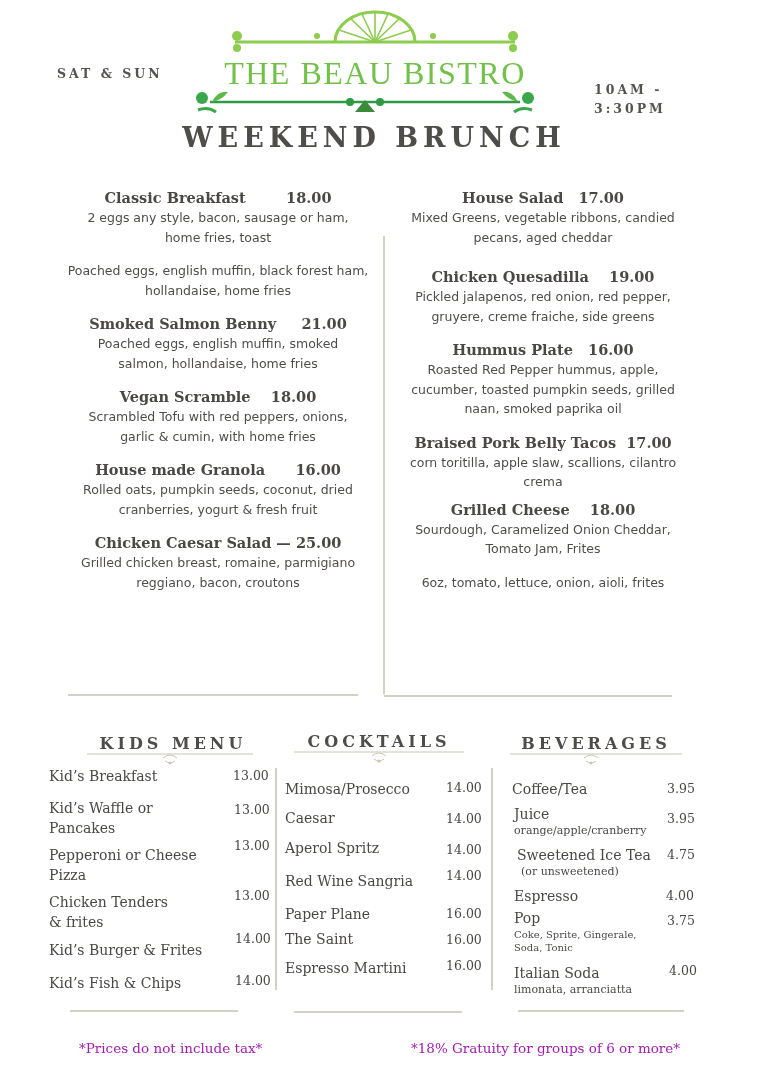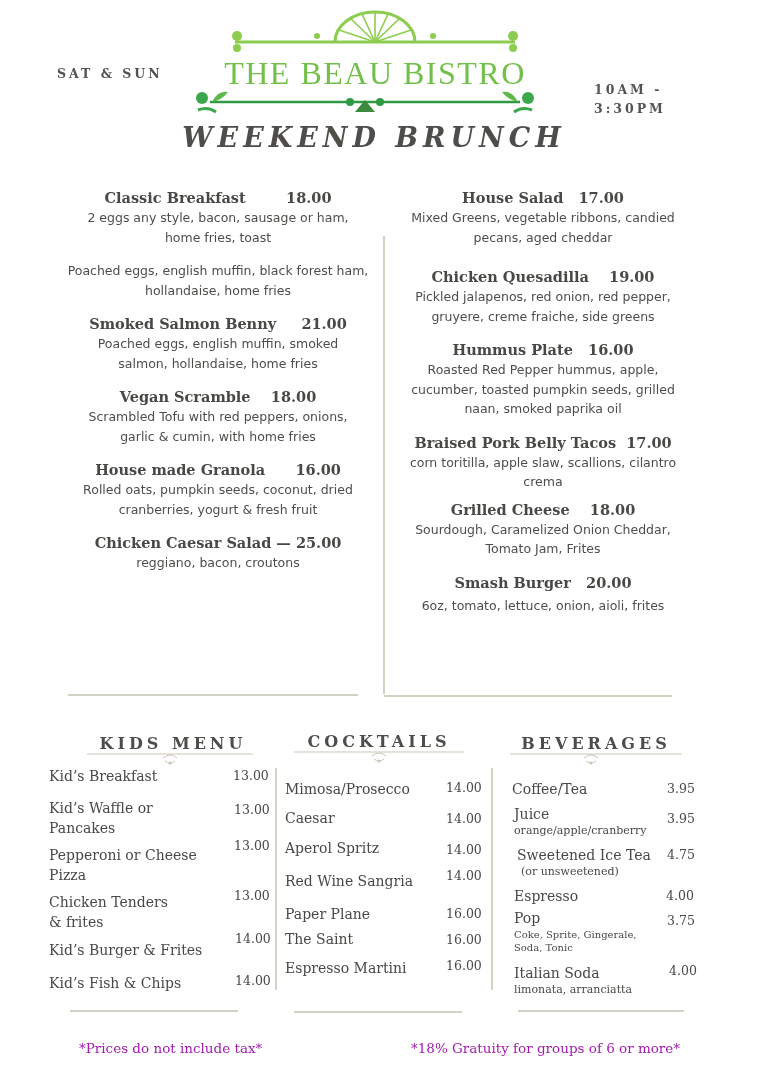--- a/index.html
+++ b/index.html
@@ -1,20 +1,20 @@
 <!DOCTYPE html>
 <html><head>
 <meta charset="utf-8">
 <style>
   html, body { margin:0; padding:0; background:#ffffff; }
   body { width:768px; height:1072px; position:relative; overflow:hidden; color:#4a4845; font-family:"DejaVu Serif", serif; }
   .abs { position:absolute; }
   .tag { font-family:"DejaVu Serif", serif; font-weight:bold; font-size:12.5px; letter-spacing:3px; color:#555350; }
   .logo-title { font-family:"Liberation Serif", serif; font-size:32px; color:#72c04a; letter-spacing:1.5px; text-align:center; width:380px; }
-  .brunch { font-family:"DejaVu Serif", serif; font-weight:bold; font-size:27px; letter-spacing:5px; color:#4f4d4a; text-align:center; width:400px;font-style:italic; }
+  .brunch { font-family:"DejaVu Serif", serif; font-weight:bold; font-size:27px; letter-spacing:5px; color:#4f4d4a; text-align:center; width:400px; }
   .col { position:absolute; text-align:center; }
   .item { margin-bottom:14px; }
   .item-head { font-family:"DejaVu Serif", serif; font-weight:bold; font-size:14.5px; color:#4a4845; white-space:pre; line-height:20px; }
   .item-desc { font-family:"DejaVu Sans", sans-serif; font-size:12.5px; color:#4f4d4a; line-height:19.5px; }
   .hr { position:absolute; height:2px; background:#d3d0c4; }
   .vr { position:absolute; width:2px; background:#d3d0c4; }
   .sec-title { position:absolute; font-family:"DejaVu Serif", serif; font-weight:bold; font-size:16px; letter-spacing:4px; color:#4f4d4a; text-align:center; }
   .sec-orn { position:absolute; }
   .row { position:absolute; font-family:"DejaVu Serif", serif; font-size:14px; color:#4a4845; line-height:20px; }
   .price { position:absolute; font-family:"DejaVu Serif", serif; font-size:12.5px; color:#4a4845; }
@@ -100,20 +100,21 @@
   <div class="item">
     <div class="item-head"><span>House made Granola</span><span>      </span><span>16.00</span></div>
     <div class="item-desc">
         <div>Rolled oats, pumpkin seeds, coconut, dried</div>
         <div>cranberries, yogurt &amp; fresh fruit</div>
       </div>
   </div>
   <div class="item">
     <div class="item-head"><span>Chicken Caesar Salad</span><span> — </span><span>25.00</span></div>
     <div class="item-desc">
+        <div>Grilled chicken breast, romaine, parmigiano</div>
         <div>reggiano, bacon, croutons</div>
       </div>
   </div>
 </div>
 
 <div class="vr" style="left:383px; top:236px; height:458px;"></div>
 
 <div class="col" style="left:397px; top:188px; width:292px;">
   <div class="item" style="margin-bottom:20px;">
     <div class="item-head"><span>House Salad</span><span>   </span><span>17.00</span></div>
@@ -145,21 +146,20 @@
       </div>
   </div>
   <div class="item">
     <div class="item-head"><span>Grilled Cheese</span><span>    </span><span>18.00</span></div>
     <div class="item-desc">
         <div>Sourdough, Caramelized Onion Cheddar,</div>
         <div>Tomato Jam, Frites</div>
       </div>
   </div>
   <div class="item">
-    <div class="item-head"><span>Smash Burger</span><span>   </span><span>20.00</span></div>
     <div class="item-desc" style="margin-top:3px;">
         <div>6oz, tomato, lettuce, onion, aioli, frites</div>
       </div>
   </div>
 </div>
 
 <div class="hr" style="left:68px; top:694px; width:290px;"></div>
 <div class="hr" style="left:384px; top:695px; width:288px;"></div>
 
 <div class="sec-title" style="left:90px; top:734px; width:166px;">KIDS MENU</div>

